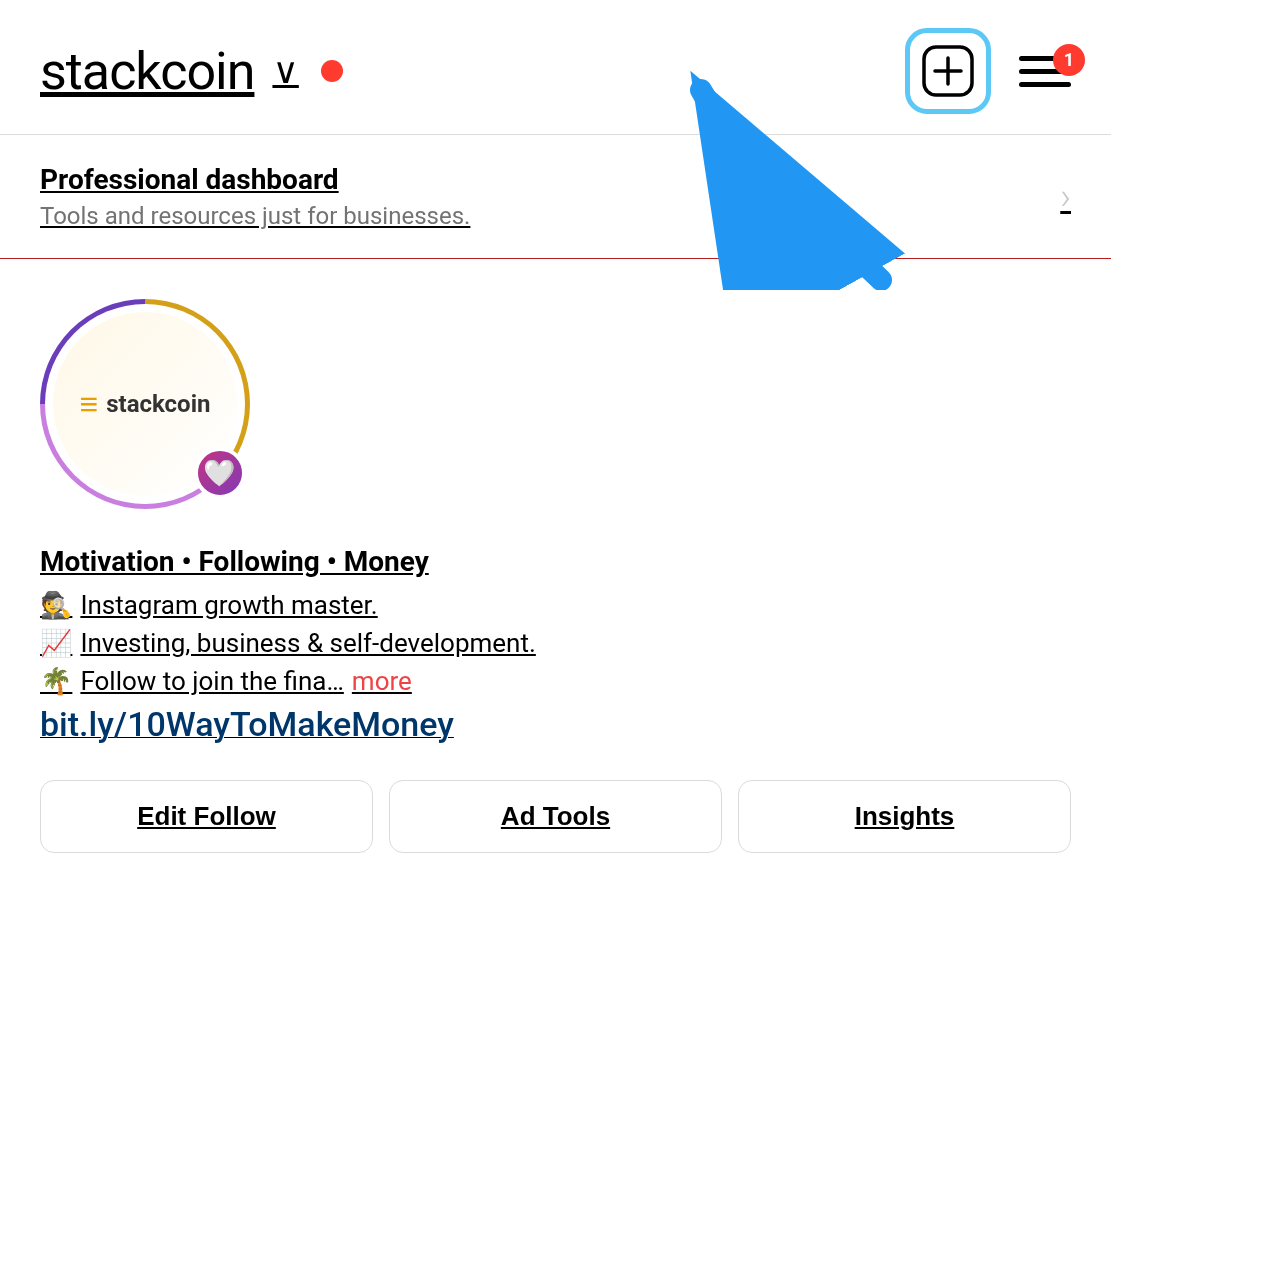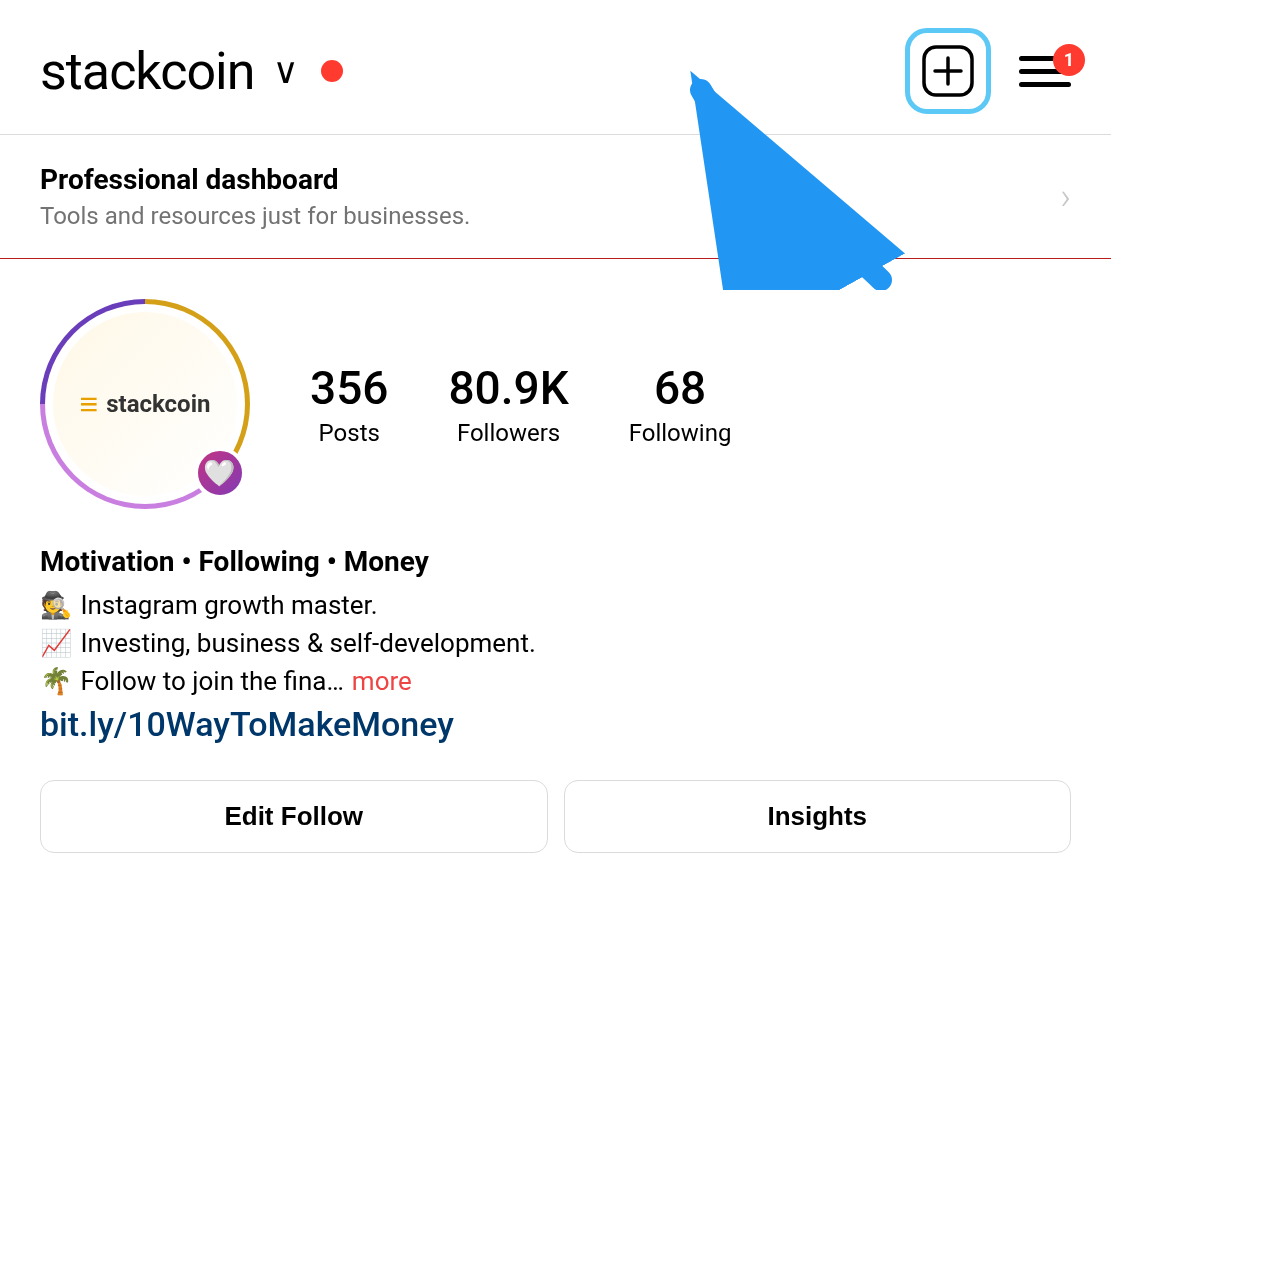--- a/index.html
+++ b/index.html
@@ -303,21 +303,21 @@
       right: 180px;
       width: 280px;
       height: 240px;
       pointer-events: none;
       z-index: 10;
     }
   </style>
 </head>
 <body>
 
-<div style="position: relative; width: 1111px; min-height: 1276px; background: #fff; overflow: hidden;">
+<div style="position: relative; width: 1111px; min-height: 1276px; background: #fff; overflow: hidden; text-decoration: underline;">
 
   <div class="header">
     <div class="header-left">
       <span class="username">stackcoin</span>
       <span class="username-chevron">∨</span>
       <span class="online-dot"></span>
     </div>
     <div class="header-right">
       <div class="new-post-btn">
         <svg viewBox="0 0 54 54" fill="none" xmlns="http://www.w3.org/2000/svg">
@@ -366,34 +366,20 @@
                 <span style="font-size:24px; font-weight:700; color:#333;">stackcoin</span>
               </div>
             </div>
           </div>
         </div>
         <div class="heart-badge">
           <span style="font-size:26px;">🤍</span>
         </div>
       </div>
 
-      <div class="stats">
-        <div class="stat-item">
-          <span class="stat-number">356</span>
-          <span class="stat-label">Posts</span>
-        </div>
-        <div class="stat-item">
-          <span class="stat-number">80.9K</span>
-          <span class="stat-label">Followers</span>
-        </div>
-        <div class="stat-item">
-          <span class="stat-number">68</span>
-          <span class="stat-label">Following</span>
-        </div>
-      </div>
     </div>
 
     <div class="bio-section">
       <div class="bio-headline">Motivation • Following • Money</div>
       <div class="bio-line">
         <span>🕵️</span>
         <span>Instagram growth master.</span>
       </div>
       <div class="bio-line">
         <span>📈</span>
@@ -402,18 +388,19 @@
       <div class="bio-line">
         <span>🌴</span>
         <span>Follow to join the fina…</span>
         <span class="bio-more">more</span>
       </div>
       <a href="#" class="bio-link">bit.ly/10WayToMakeMoney</a>
     </div>
 
     <div class="action-buttons">
       <button class="action-btn">Edit Follow</button>
+      <button class="action-btn">Ad Tools</button>
       <button class="action-btn">Insights</button>
     </div>
 
   </div>
 
 </div>
 
 </body></html>

